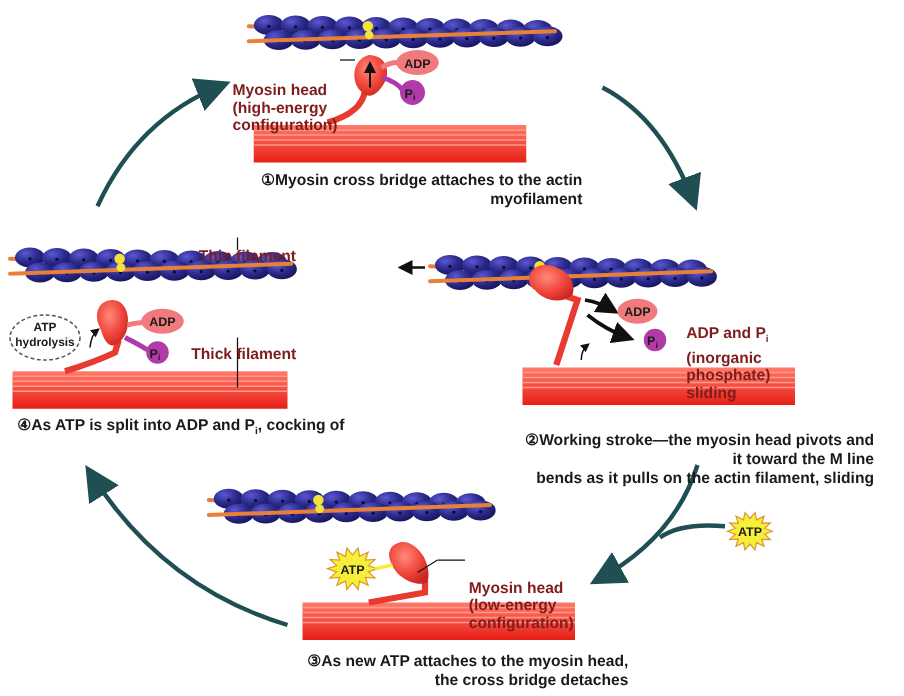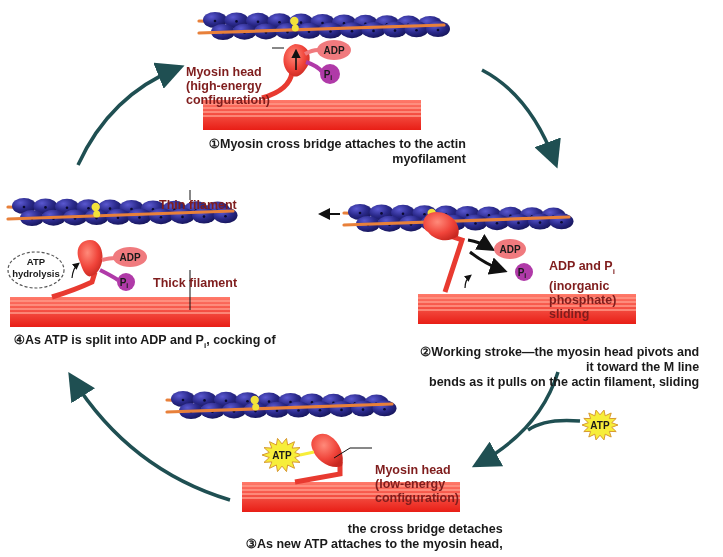--- a/index.html
+++ b/index.html
@@ -354,22 +354,22 @@
   <span class="line first"><span class="num">②</span><span>Working stroke—the myosin head pivots and</span></span>
   <span class="line">it toward the M line</span>
   <span class="line">bends as it pulls on the actin filament, sliding</span>
 </div>
 
 <div class="lbl" style="left:375px; top:441px;"><span>Myosin head</span>
 <span>(low-energy</span>
 <span>configuration)</span></div>
 
 <div class="cap" style="left:240px; top:522px;">
+  <span class="line first"><span class="num">③</span><span>As new ATP attaches to the myosin head,</span></span>
   <span class="line">the cross bridge detaches</span>
-  <span class="line first"><span class="num">③</span><span>As new ATP attaches to the myosin head,</span></span>
 </div>
 
 <div class="lbl" style="left:159px; top:176px;">Thin filament</div>
 <div class="lbl" style="left:153px; top:254px;">Thick filament</div>
 
 <div class="cap" style="left:8px; top:333px;">
   <span class="line first"><span class="num">④</span><span>As ATP is split into ADP and P</span><sub style="font-size:8px">i</sub><span>, cocking of</span></span>
 </div>
 
 </body></html>

